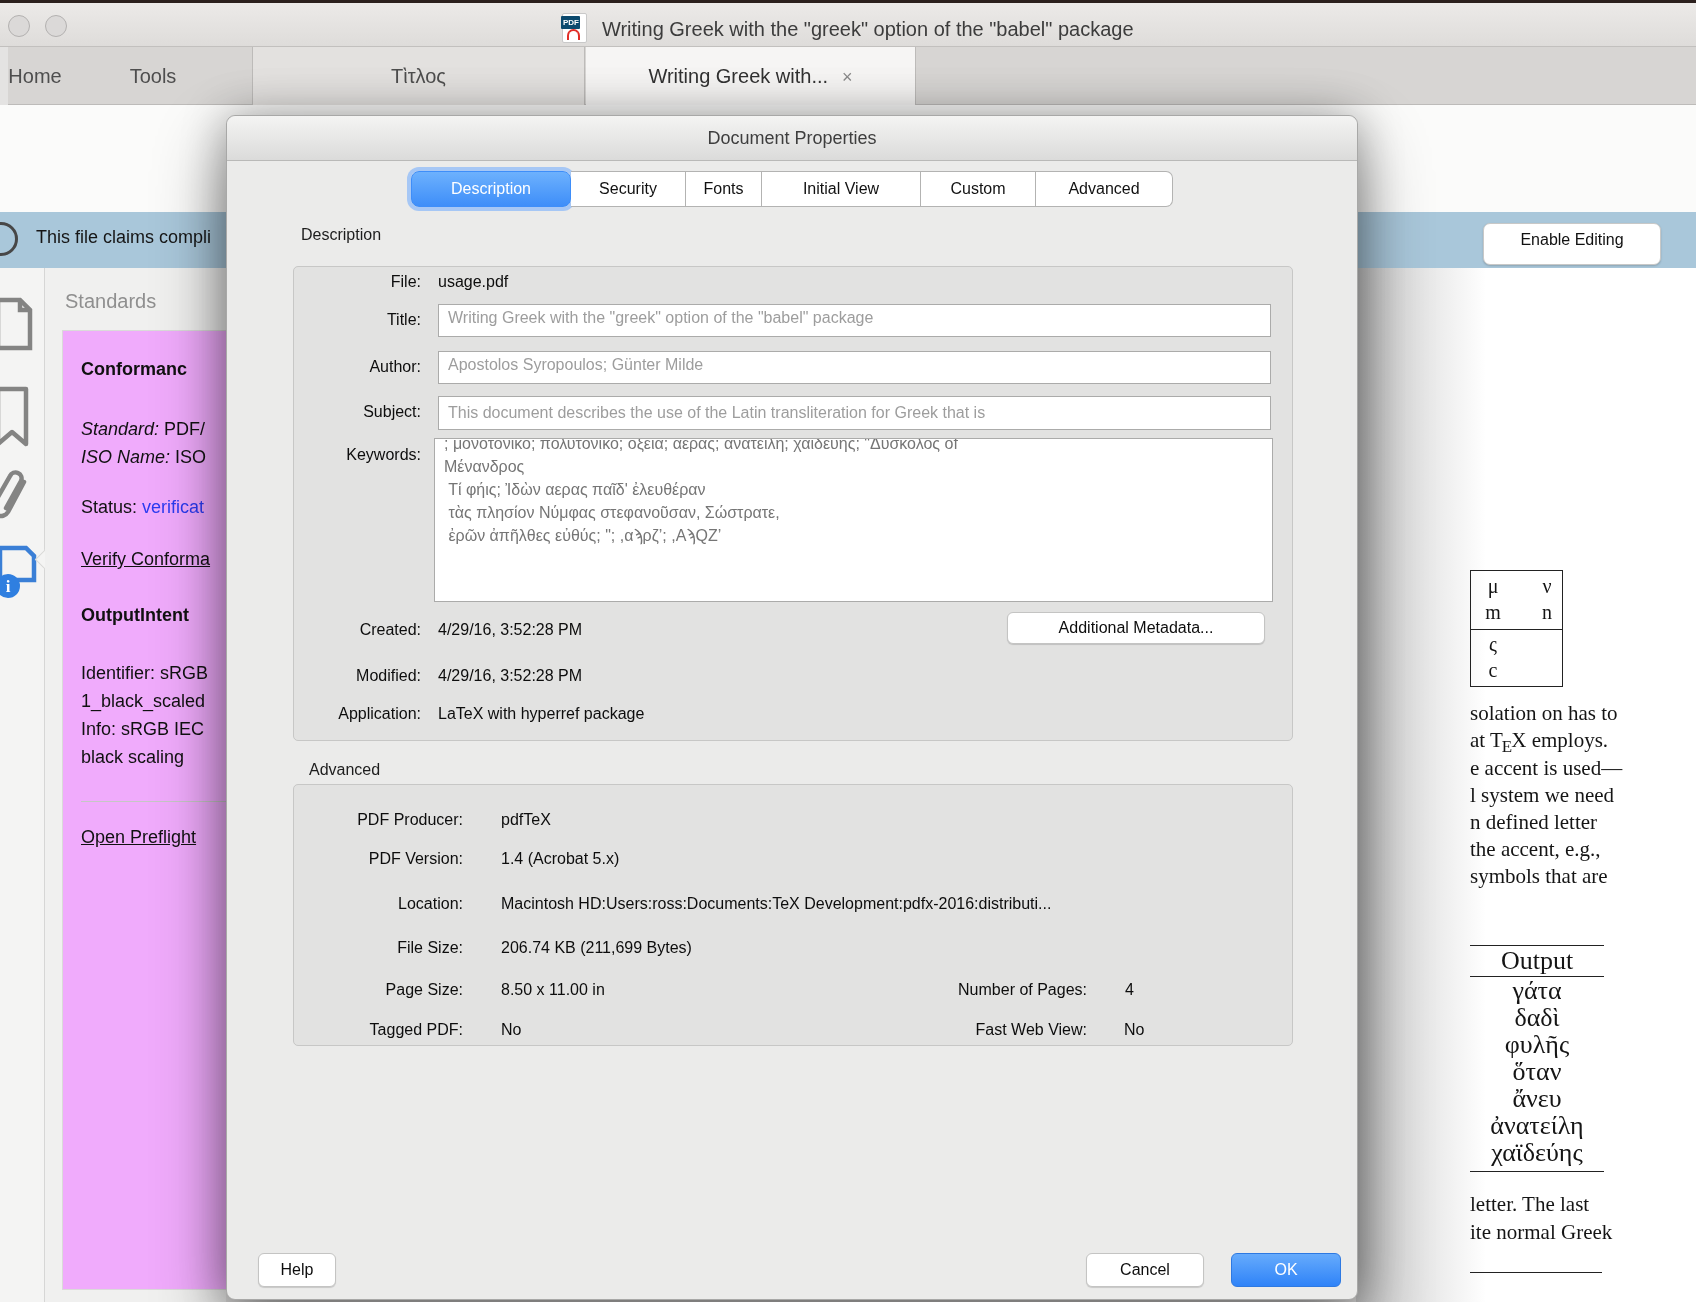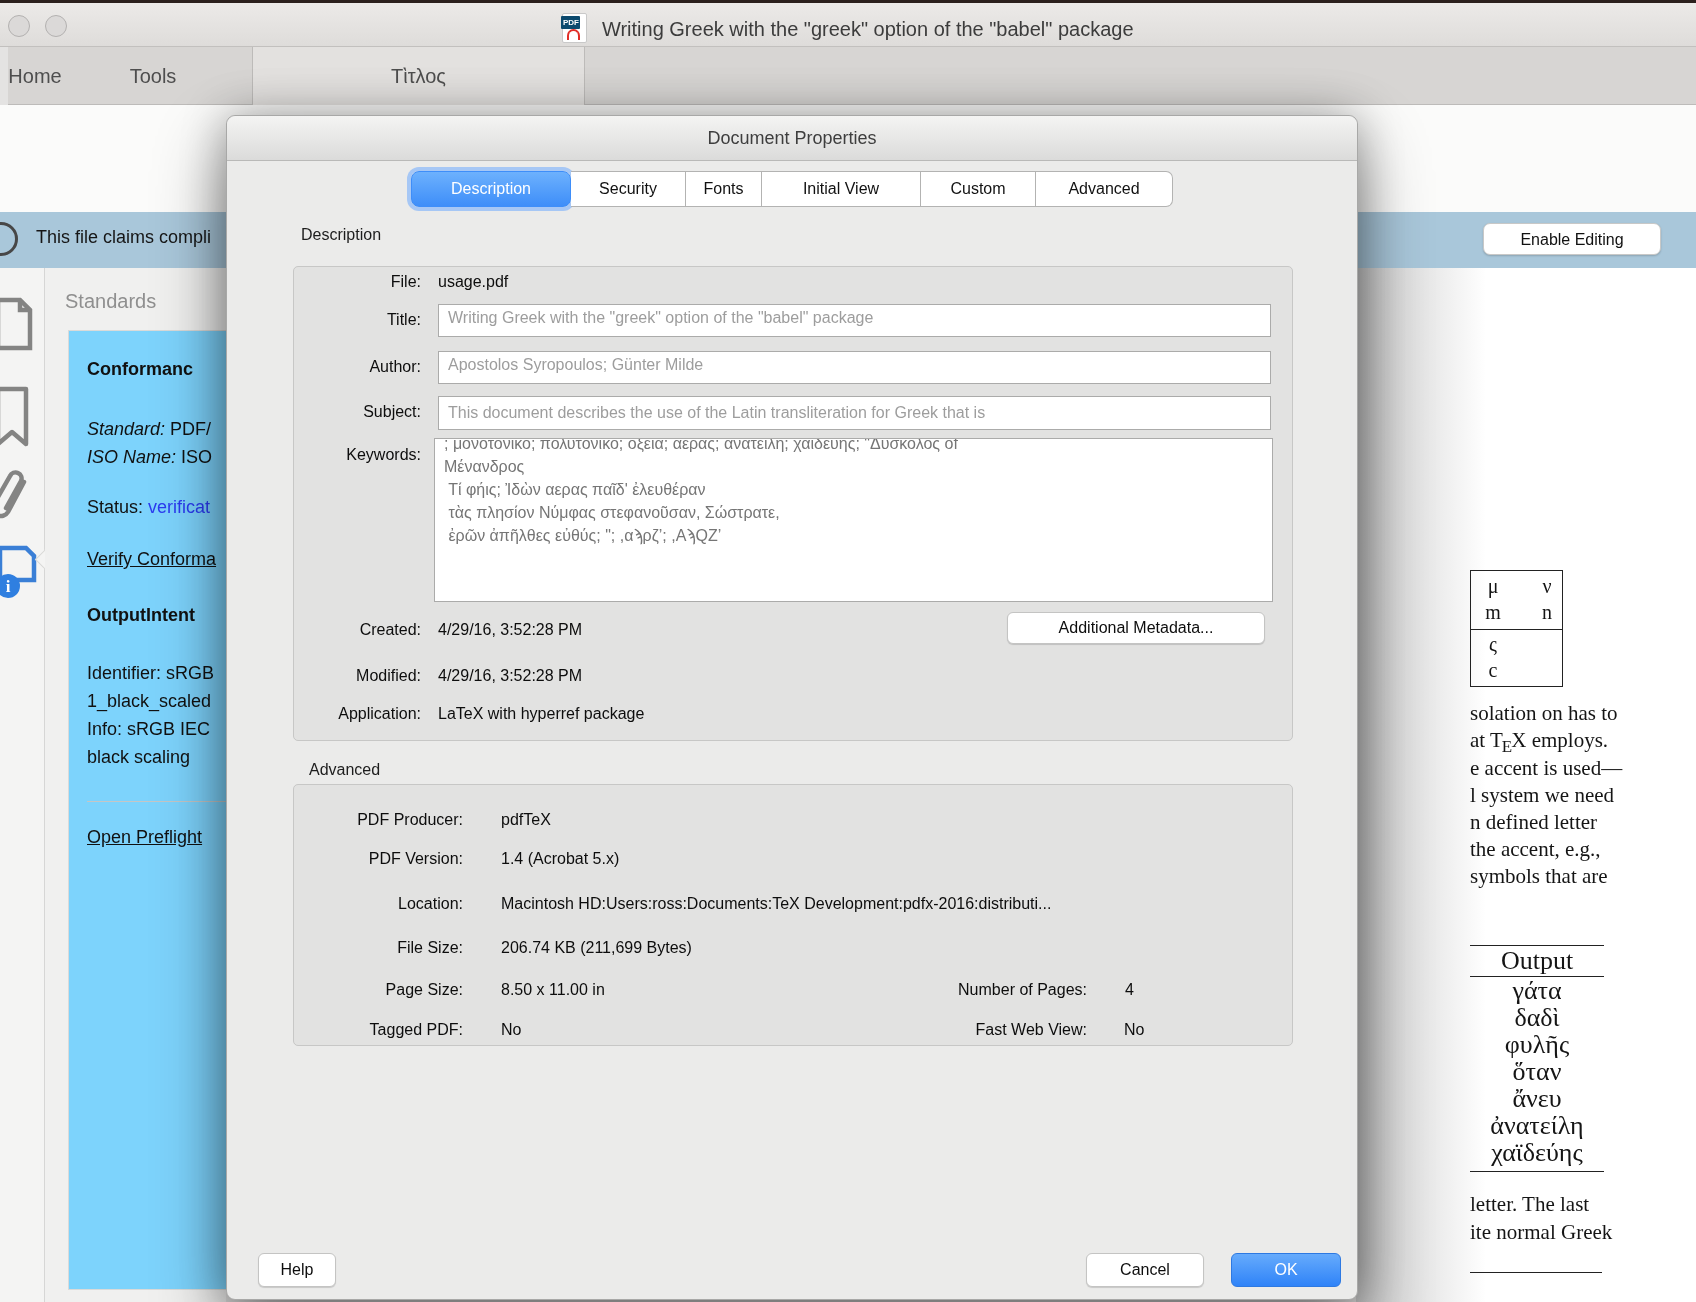--- a/index.html
+++ b/index.html
@@ -31,30 +31,30 @@
 
   .toolbar{left:0;top:105px;width:1696px;height:107px;background:#fbfbfa;}
   .toolbar svg{position:absolute;}
   .tb-divider{top:135px;width:2px;height:62px;background:#d2d2d1;}
 
   .banner{left:0;top:212px;width:1696px;height:56px;background:#a9c7da;}
   .banner-ring{left:-16px;top:10px;width:34px;height:34px;border:3px solid #474747;border-radius:50%;}
   .banner-text{left:36px;top:15px;font-size:18px;color:#161616;}
   .btn-white{background:#fff;border:1px solid #c8c8c7;border-radius:7px;
     box-shadow:0 1px 2px rgba(0,0,0,.18);font-size:16px;color:#111;text-align:center;}
-  .enable-editing{left:1483px;top:11px;width:178px;height:32px;line-height:32px;}
+  .enable-editing{left:1483px;top:11px;width:178px;height:42px;line-height:32px;}
 
   
   .leftstrip{left:0;top:268px;width:45px;height:1034px;background:#f4f4f3;border-right:1px solid #d6d6d5;}
   .leftstrip svg{position:absolute;left:-12px;}
   .notch{left:38px;top:552px;width:15px;height:15px;background:#f4f4f3;
     border-left:1px solid #d6d6d5;border-bottom:1px solid #d6d6d5;transform:rotate(45deg);}
   .leftpanel{left:45px;top:268px;width:181px;height:1034px;background:#f0f0ef;}
   .panel-header{left:20px;top:22px;font-size:20px;color:#8f8f8f;}
-  .panel-card{left:23px;top:62px;width:300px;height:960px;background:#7dd3fc;border:1px solid #dadad9;}
+  .panel-card{left:17px;top:62px;width:300px;height:960px;background:#f0abfc;border:1px solid #dadad9;}
   .panel-card > div{position:absolute;left:18px;white-space:nowrap;font-size:18px;color:#111;}
   .pc-title{font-weight:bold;font-size:20px;}
   .pc-italic{font-style:italic;}
   .blue-text{color:#2b3bf0;}
   .blue-link{color:#2b3bf0;text-decoration:underline;}
   .pc-divider{left:18px;top:470px;width:250px;height:1px;background:#c6c6c5;position:absolute;}
 
   
   .docpage{left:1356px;top:268px;width:340px;height:1034px;background:#fff;}
   .docpage .shade{position:absolute;left:0;top:0;width:130px;height:1034px;
@@ -114,20 +114,23 @@
         <span class="swoosh"></span>
       </span>
       <span class="win-title">Writing Greek with the "greek" option of the "babel" package</span>
     </div>
   </div>
 
   <div class="abs tabbar">
     <div class="abs apptab" style="left:-18px;width:90px">Home</div>
     <div class="abs apptab" style="left:95px;width:100px">Tools</div>
     <div class="abs apptab tab-doc1">Τὶτλος</div>
+    <div class="abs apptab tab-doc2">
+      <span>Writing Greek with...</span><span class="tab-close">×</span>
+    </div>
   </div>
 
   <div class="abs toolbar">
     <svg style="left:-12px;top:133px" width="50" height="56" viewBox="0 0 50 56">
       <path d="M6 4 h30 l8 8 v38 h-38 z" fill="none" stroke="#c7c7c6" stroke-width="4"></path>
       <rect x="14" y="4" width="16" height="14" fill="none" stroke="#c7c7c6" stroke-width="4"></rect>
       <rect x="12" y="30" width="22" height="20" fill="none" stroke="#c7c7c6" stroke-width="4"></rect>
     </svg>
     <svg style="left:62px;top:128px" width="62" height="64" viewBox="0 0 62 64">
       <path d="M14 42 a11 11 0 0 1 1-22 a15 15 0 0 1 29-3 a11 11 0 0 1 4 21" fill="none" stroke="#6d6d6c" stroke-width="4.5" stroke-linecap="round"></path>

